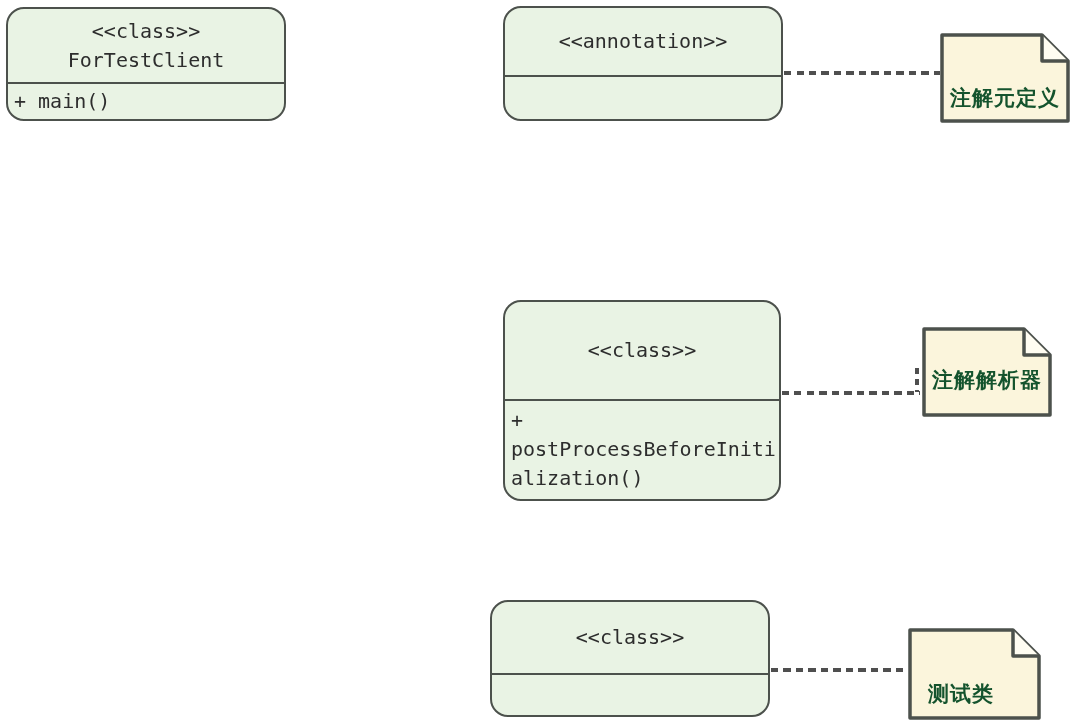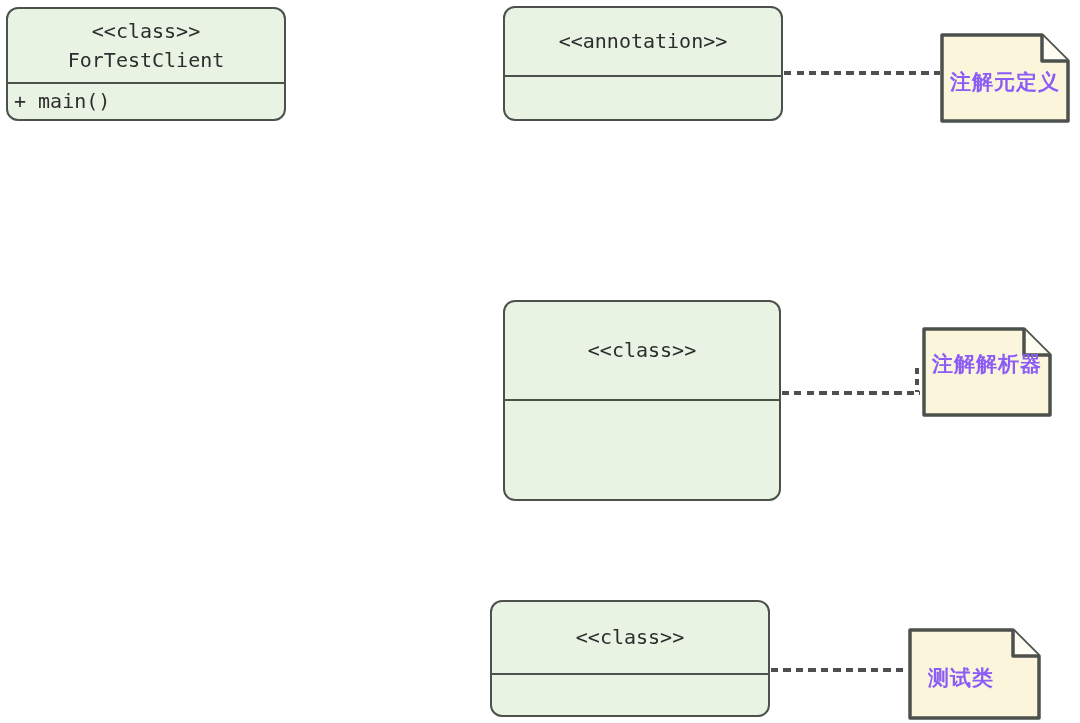--- a/index.html
+++ b/index.html
@@ -17,21 +17,21 @@
     color: #2d2d2d;
   }
   
   .class-box {
     position: absolute;
     box-sizing: border-box;
     display: flex;
     flex-direction: column;
     background: #e9f3e4;
     border: 2.5px solid #4c514c;
-    border-radius: 12px;
+    border-radius: 18px;
     font-size: 20px;
     line-height: 29px;
   }
   .class-title {
     box-sizing: border-box;
     flex: none;
     display: flex;
     flex-direction: column;
     justify-content: center;
     align-items: center;
@@ -65,32 +65,32 @@
     position: absolute;
   }
   .note svg {
     position: absolute;
     left: 0;
     top: 0;
   }
   .note-text {
     position: absolute;
     left: 0;
-    top: 0;
+    top: 16px;
     width: 100%;
     height: 100%;
     display: flex;
     align-items: center;
     justify-content: center;
     padding-top: 8px;
     box-sizing: border-box;
     font-family: "DejaVu Sans", "Liberation Sans", sans-serif;
     font-weight: bold;
     font-size: 21px;
-    color: #8b5cf6;
+    color: #14532d;
     letter-spacing: 1px;
   }
   
   .connector-h {
     position: absolute;
     height: 3.5px;
     background: repeating-linear-gradient(90deg, #4f4f4f 0 7px, transparent 7px 12.5px);
   }
   .connector-v {
     position: absolute;
@@ -115,20 +115,21 @@
     <div class="class-title" style="height:69px;">
       <div class="stereotype">&lt;&lt;annotation&gt;&gt;</div>
     </div>
     <div class="class-members"></div>
   </div>
 
   <div class="class-box" style="left:503px; top:300px; width:278px; height:201px;">
     <div class="class-title" style="height:99px;">
       <div class="stereotype">&lt;&lt;class&gt;&gt;</div>
     </div>
+    <div class="class-members">+ postProcessBeforeInitialization()</div>
   </div>
 
   <div class="class-box" style="left:490px; top:600px; width:280px; height:117px;">
     <div class="class-title" style="height:73px;">
       <div class="stereotype">&lt;&lt;class&gt;&gt;</div>
     </div>
     <div class="class-members"></div>
   </div>
 
   <div class="note" style="left:940px; top:33px; width:130px; height:90px;">

